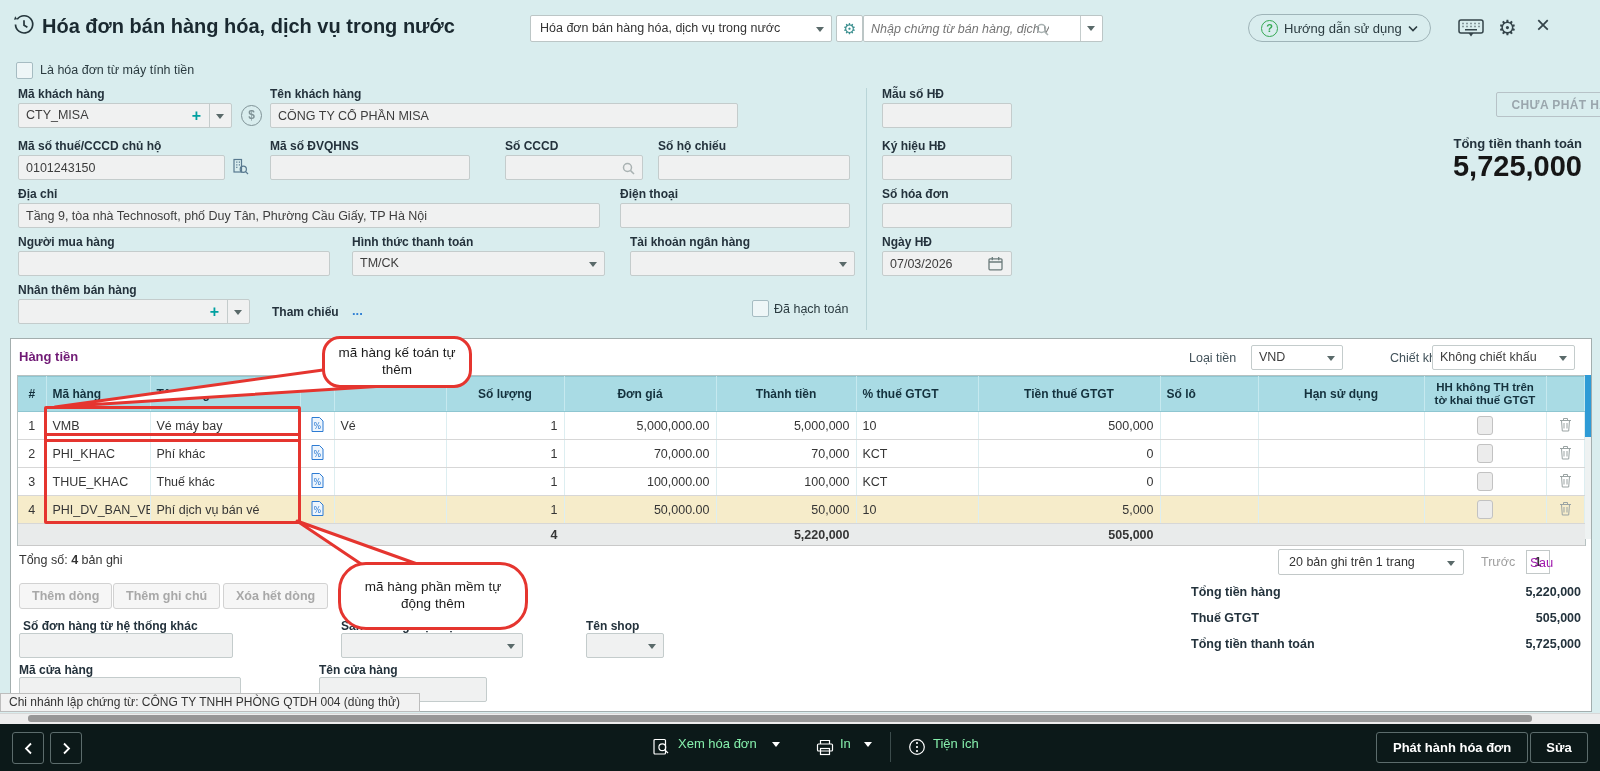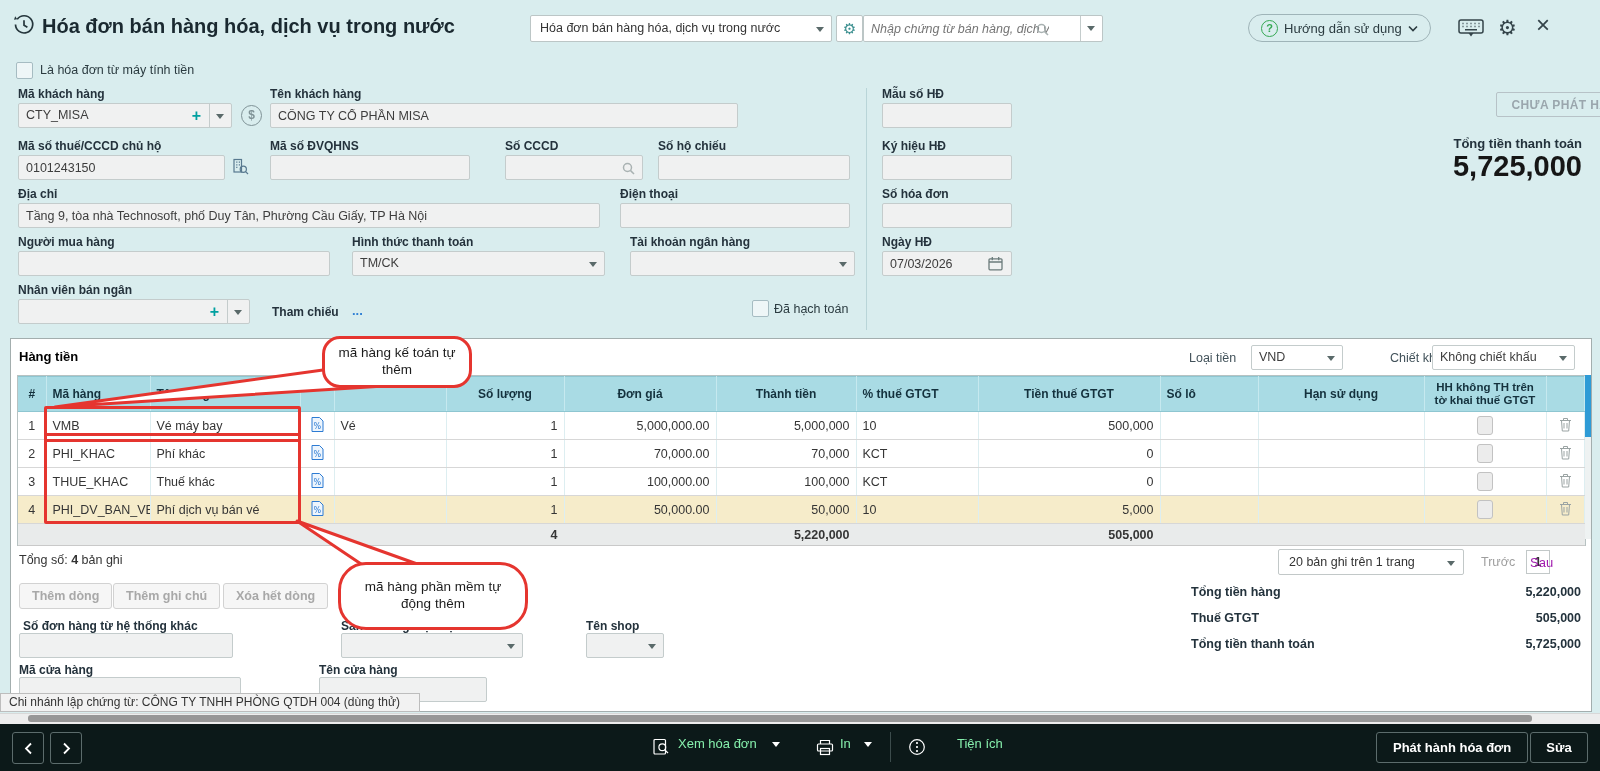--- a/index.html
+++ b/index.html
@@ -163,21 +163,21 @@
 <div class="inp sel" style="left:352px;top:251px;width:253px;">
   <span>TM/CK</span>
   <span class="tri" style="right:7px;top:10px;"></span>
 </div>
 
 <div class="lbl" style="left:630px;top:235px;">Tài khoản ngân hàng</div>
 <div class="inp sel" style="left:630px;top:251px;width:225px;">
   <span class="tri" style="right:7px;top:10px;"></span>
 </div>
 
-<div class="lbl" style="left:18px;top:283px;">Nhân viên bán ngân</div>
+<div class="lbl" style="left:18px;top:283px;">Nhân thêm bán hàng</div>
 <div class="inp" style="left:18px;top:299px;width:232px;">
   <span class="plus" style="right:30px;top:0;">+</span>
   <span class="seg">
       <span class="tri"></span>
     </span>
 </div>
 <div class="lbl" style="left:272px;top:305px;">Tham chiếu</div>
 <span class="abs" style="left:352px;top:303px;color:#2e7fd4;font-weight:700;font-size:13px;">...</span>
 <span class="chk" style="left:752px;top:300px;"></span>
 <span class="abs" style="left:774px;top:302px;font-size:12.5px;color:#2b3b40;">Đã hạch toán</span>
@@ -197,21 +197,21 @@
     <rect x="1" y="2.8" width="13" height="11" rx="1"></rect>
       <path d="M1 6h13M4.3 1v3.2M10.7 1v3.2"></path>
   </svg>
 </span>
 
 <div class="badge" style="left:1496px;top:92px;width:146px;height:25px;">CHƯA PHÁT HÀNH</div>
 <div class="abs" style="left:1182px;top:136px;width:400px;text-align:right;font-size:13px;font-weight:700;color:#23323c;">Tổng tiền thanh toán</div>
 <div class="abs" style="left:1182px;top:150px;width:400px;text-align:right;font-size:29px;font-weight:700;color:#161616;">5,725,000</div>
 
 <div class="panel">
-  <div class="abs" style="left:8px;top:10px;font-size:13px;font-weight:700;color:#000000;">Hàng tiền</div>
+  <div class="abs" style="left:8px;top:10px;font-size:13px;font-weight:700;color:#701a75;">Hàng tiền</div>
 
   <span class="abs" style="left:1178px;top:12px;font-size:12.5px;color:#42525a;">Loại tiền</span>
   <div class="inp sel" style="left:1240px;top:6px;width:92px;background:#fff;">
     <span>VND</span>
     <span class="tri" style="right:7px;top:10px;"></span>
   </div>
   <span class="abs" style="left:1348px;top:12px;font-size:12.5px;color:#42525a;margin-left:31px;">Chiết khấu</span>
   <div class="inp sel" style="left:1421px;top:6px;width:143px;background:#fff;">
     <span>Không chiết khấu</span>
     <span class="tri" style="right:7px;top:10px;"></span>
@@ -455,17 +455,17 @@
   <span class="wtri" style="left:864px;top:18px;"></span>
 
   <div class="abs" style="left:890px;top:8px;width:1px;height:30px;background:#3c4c4c;"></div>
 
   <span class="icbtn" style="left:908px;top:738px;position:fixed;">
     <svg width="18" height="18" viewBox="0 0 18 18" fill="none" stroke="#fff" stroke-width="1.2">
       <circle cx="9" cy="9" r="7.3"></circle>
         <path d="M9 5v.01M9 9v.01M9 13v.01" stroke-width="2.2" stroke-linecap="round"></path>
     </svg>
   </span>
-  <span class="tbtxt" style="left:933px;top:12px;margin-left:24px;">Tiện ích</span>
+  <span class="tbtxt" style="left:933px;top:12px;">Tiện ích</span>
 
   <div class="tbbtn" style="left:1376px;top:8px;height:31px;padding:0 16px;">Phát hành hóa đơn</div>
   <div class="tbbtn" style="left:1530px;top:8px;width:58px;height:31px;">Sửa</div>
 </div>
 
 </body></html>

